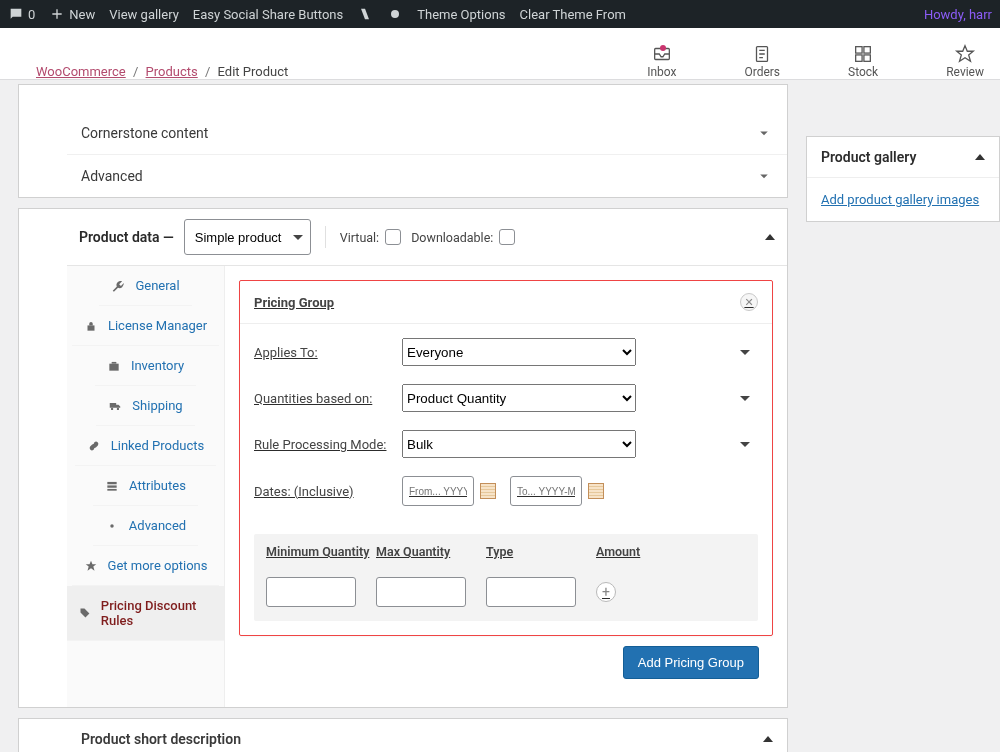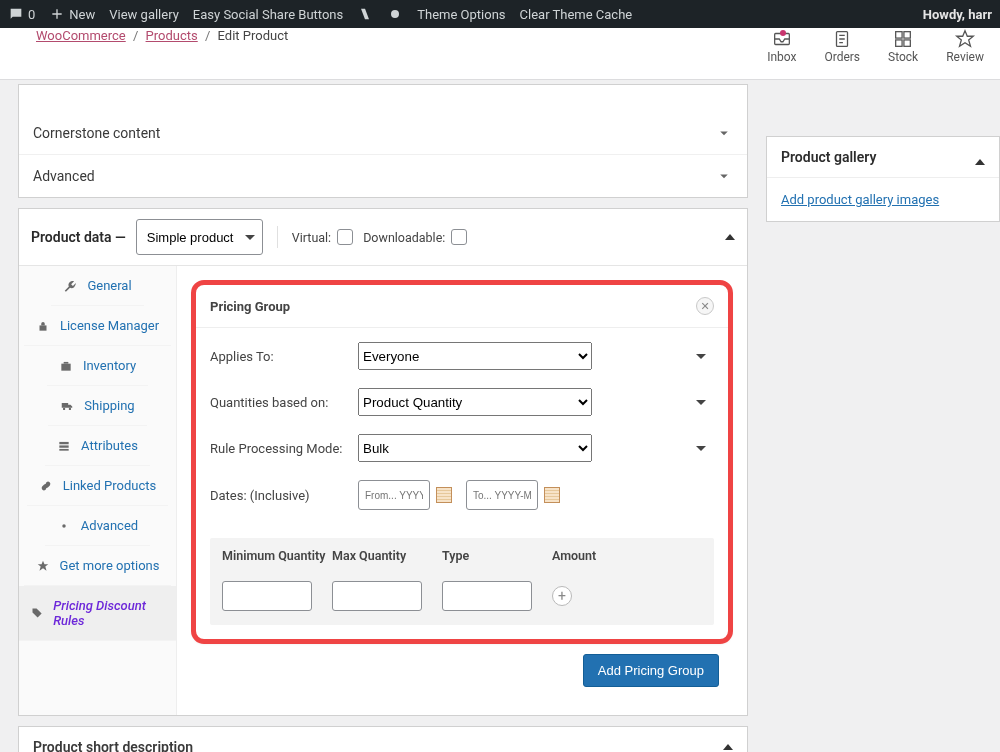--- a/index.html
+++ b/index.html
@@ -3,40 +3,40 @@
 <meta charset="utf-8">
 <style>
   * { box-sizing: border-box; margin: 0; padding: 0; }
   body { font-family: -apple-system, "Segoe UI", Roboto, Helvetica, Arial, sans-serif; font-size: 13px; color: #2c2c2c; background: #f0f0f1; width: 1000px; height: 752px; overflow: hidden; }
   a { text-decoration: none; }
 
   
   .adminbar { background: #1d2327; color: #cfd4d6; height: 28px; display: flex; align-items: center; padding: 0 8px; font-size: 13px; }
   .adminbar .left { display: flex; align-items: center; gap: 14px; flex: 1; }
   .adminbar .item { color: #cfd4d6; cursor: pointer; display: flex; align-items: center; gap: 4px; }
-  .adminbar .right { margin-left: auto; color: #e5e5e5; font-weight: bold; }
+  .adminbar .right { margin-left: auto; color: #8b5cf6; }
   .adminbar svg { width: 16px; height: 16px; fill: #cfd4d6; }
 
   
-  .headerstrip { background: #fff; border-bottom: 1px solid #dcdcde; display: flex; align-items: flex-start; height: 52px; padding: 0 16px; }
+  .headerstrip { background: #fff; border-bottom: 1px solid #dcdcde; display: flex; align-items: flex-end; height: 52px; padding: 0 16px; }
   .crumbs { flex: 1; font-size: 13px; color: #555; padding-left: 20px; }
   .crumbs a { color: #b34b6e; text-decoration: underline; }
   .crumbs .sep { color: #777; margin: 0 4px; }
   .crumbs .current { color: #444; }
   .headericons { display: flex; gap: 28px; }
-  .hi { display: flex; flex-direction: column; align-items: center; font-size: 12px; color: #555; cursor: pointer; position: relative; }
+  .hi { display: flex; flex-direction: column; align-items: center; font-size: 12px; color: #555; cursor: pointer; position: relative; margin-left: 40px; }
   .hi svg { width: 22px; height: 22px; fill: none; stroke: #555; stroke-width: 1.4; }
   .hi .dot { position: absolute; top: 2px; right: 10px; width: 6px; height: 6px; border-radius: 50%; background: #c9356e; }
 
   .content { display: flex; gap: 18px; padding: 4px 0 0 18px; }
   .maincol { flex: 0 0 700px; display: flex; flex-direction: column; gap: 10px; }
   .sidecol { flex: 1; }
 
   
-  .box { background: #fff; border: 1px solid #d0d0d0; }
+  .box { background: #fff; border: 1px solid #d0d0d0; padding-left: 48px; }
   .boxhead { padding: 12px 14px; font-size: 14px; color: #3a3a3a; display: flex; align-items: center; justify-content: space-between; cursor: pointer; }
   .boxhead.strong { font-weight: 600; }
   .chev { width: 18px; height: 18px; }
   .chev svg { width: 18px; height: 18px; fill: #666; }
   .hr { border-top: 1px solid #f0f0f0; }
   .caret-up { width: 0; height: 0; border-left: 5px solid transparent; border-right: 5px solid transparent; border-bottom: 6px solid #333; cursor: pointer; }
 
   
   .pdhead { display: flex; align-items: center; gap: 10px; padding: 10px 12px; border-bottom: 1px solid #e5e5e5; }
   .pdhead .title { font-weight: 600; font-size: 14px; color: #2a2a2a; }
@@ -48,24 +48,24 @@
   .pdhead input[type=checkbox] { width: 16px; height: 16px; border: 1px solid #8c8f94; border-radius: 3px; appearance: none; background: #fff; }
   .pdhead .sp { flex: 1; }
 
   
   .pdbody { display: flex; }
   .tabs { width: 158px; background: #fafafa; border-right: 1px solid #eee; display: flex; flex-direction: column; align-items: center; }
   .tab { display: flex; align-items: center; gap: 10px; padding: 12px 12px; font-size: 13px; color: #0073aa; cursor: pointer; border-bottom: 1px solid #f3f3f3; }
   .tab svg { width: 14px; height: 14px; fill: #6a6a6a; }
   .tab.active { background: #efefef; color: #555; font-weight: 500; }
   .tab .txt { color: #2271b1; }
-  .tab.active .txt { color: #6d28d9; font-style: italic; }
+  .tab.active .txt { color: #7f1d1d; }
   .panel { flex: 1; padding: 14px; }
 
-  .groupcard { border: 5px solid #ef4444; border-radius: 13px; box-shadow: 0 1px 2px rgba(0,0,0,0.04); }
+  .groupcard { border: 1px solid #ef4444; border-radius: 2px; box-shadow: 0 1px 2px rgba(0,0,0,0.04); text-decoration: underline; }
   .gc-head { display: flex; align-items: center; justify-content: space-between; padding: 12px 14px; border-bottom: 1px solid #eee; }
   .gc-head .t { font-weight: 700; color: #444; font-size: 13px; }
   .closeround { width: 18px; height: 18px; border-radius: 50%; border: 1px solid #c9c9c9; color: #888; display: flex; align-items: center; justify-content: center; font-size: 11px; cursor: pointer; background: #f6f6f6; }
   .gc-body { padding: 14px; display: grid; grid-template-columns: 148px 1fr; row-gap: 18px; align-items: center; }
   .lbl { font-size: 13px; color: #444; }
   .selectwrap.big select { width: 234px; height: 28px; }
   .dates { display: flex; gap: 14px; align-items: center; }
   .dateinput { display: flex; align-items: center; gap: 6px; }
   .dateinput input { width: 72px; height: 30px; border: 1px solid #8c8f94; padding: 0 6px; font-size: 10px; border-radius: 3px; }
   .dateinput .cal { width: 16px; height: 16px; border: 1px solid #c38f5a; background: repeating-linear-gradient(#f7e3c8, #f7e3c8 2px, #e6c89b 2px, #e6c89b 3px); }
@@ -75,21 +75,21 @@
   .tierrow { display: grid; grid-template-columns: 110px 110px 110px 110px 40px; gap: 0; padding: 8px 12px 14px; align-items: center; }
   .tierrow input { width: 90px; height: 30px; border: 1px solid #8c8f94; border-radius: 3px; padding: 0 6px; }
   .tierrow .selectwrap select { width: 90px; height: 30px; }
   .tierrow .add { width: 20px; height: 20px; border-radius: 50%; border: 1px solid #b9b9b9; color: #888; display: flex; align-items: center; justify-content: center; font-size: 14px; background: #fff; cursor: pointer; }
 
   .addbtnrow { display: flex; justify-content: flex-end; padding: 10px 14px 14px; }
   .btn-primary { background: #2271b1; color: #fff; border: 1px solid #135e96; border-radius: 3px; padding: 8px 14px; font-size: 13px; cursor: pointer; }
 
   
   .sidebox { background: #fff; border: 1px solid #d0d0d0; margin-top: 52px; }
-  .sidebox .sbh { display: flex; justify-content: space-between; align-items: flex-end; padding: 12px 14px; font-weight: 600; font-size: 14px; border-bottom: 1px solid #eee; }
+  .sidebox .sbh { display: flex; justify-content: space-between; align-items: center; padding: 12px 14px; font-weight: 600; font-size: 14px; border-bottom: 1px solid #eee; }
   .sidebox .sbb { padding: 14px; }
   .sidebox .sbb a { color: #2271b1; text-decoration: underline; }
   .caps { width: 0; height: 0; border-left: 5px solid transparent; border-right: 5px solid transparent; border-bottom: 6px solid #333; cursor: pointer; }
   .linkrow { background:#fff; padding: 0 0 12px 14px; }
 </style>
 </head>
 <body>
 
 <div class="adminbar">
   <div class="left">
@@ -111,21 +111,21 @@
       <svg viewBox="0 0 24 24">
           <path d="M6 4h6l6 16h-6L6 4z"></path>
         </svg>
     </span>
     <span class="item">
       <svg viewBox="0 0 24 24">
           <circle cx="12" cy="12" r="6"></circle>
         </svg>
     </span>
     <span class="item">Theme Options</span>
-    <span class="item">Clear Theme Cache</span>
+    <span class="item">Clear Theme From</span>
   </div>
   <div class="right">Howdy, harr</div>
 </div>
 
 <div class="headerstrip">
   <div class="crumbs">
     <a href="#">WooCommerce</a>
     <span class="sep">/</span>
     <a href="#">Products</a>
     <span class="sep">/</span>
@@ -227,31 +227,31 @@
           <div class="tab">
               <svg viewBox="0 0 24 24">
                 <path d="M3 7h11v8H3zM14 10h4l3 3v2h-7z"></path>
                 <circle cx="7" cy="17" r="2"></circle>
                 <circle cx="17" cy="17" r="2"></circle>
               </svg>
               <span class="txt">Shipping</span>
             </div>
           <div class="tab">
               <svg viewBox="0 0 24 24">
+                <path d="M10 14a4 4 0 005.6 0l3-3a4 4 0 00-5.6-5.6l-1 1M14 10a4 4 0 00-5.6 0l-3 3a4 4 0 005.6 5.6l1-1"></path>
+              </svg>
+              <span class="txt">Linked Products</span>
+            </div>
+          <div class="tab">
+              <svg viewBox="0 0 24 24">
                 <rect x="4" y="5" width="16" height="4"></rect>
                 <rect x="4" y="11" width="16" height="4"></rect>
                 <rect x="4" y="17" width="16" height="3"></rect>
               </svg>
               <span class="txt">Attributes</span>
-            </div>
-          <div class="tab">
-              <svg viewBox="0 0 24 24">
-                <path d="M10 14a4 4 0 005.6 0l3-3a4 4 0 00-5.6-5.6l-1 1M14 10a4 4 0 00-5.6 0l-3 3a4 4 0 005.6 5.6l1-1"></path>
-              </svg>
-              <span class="txt">Linked Products</span>
             </div>
           <div class="tab">
               <svg viewBox="0 0 24 24">
                 <circle cx="12" cy="12" r="3"></circle>
                 <path d="M12 2v3M12 19v3M4 12H1M23 12h-3M5 5l2 2M17 17l2 2M5 19l2-2M17 7l2-2"></path>
               </svg>
               <span class="txt">Advanced</span>
             </div>
           <div class="tab">
               <svg viewBox="0 0 24 24">

